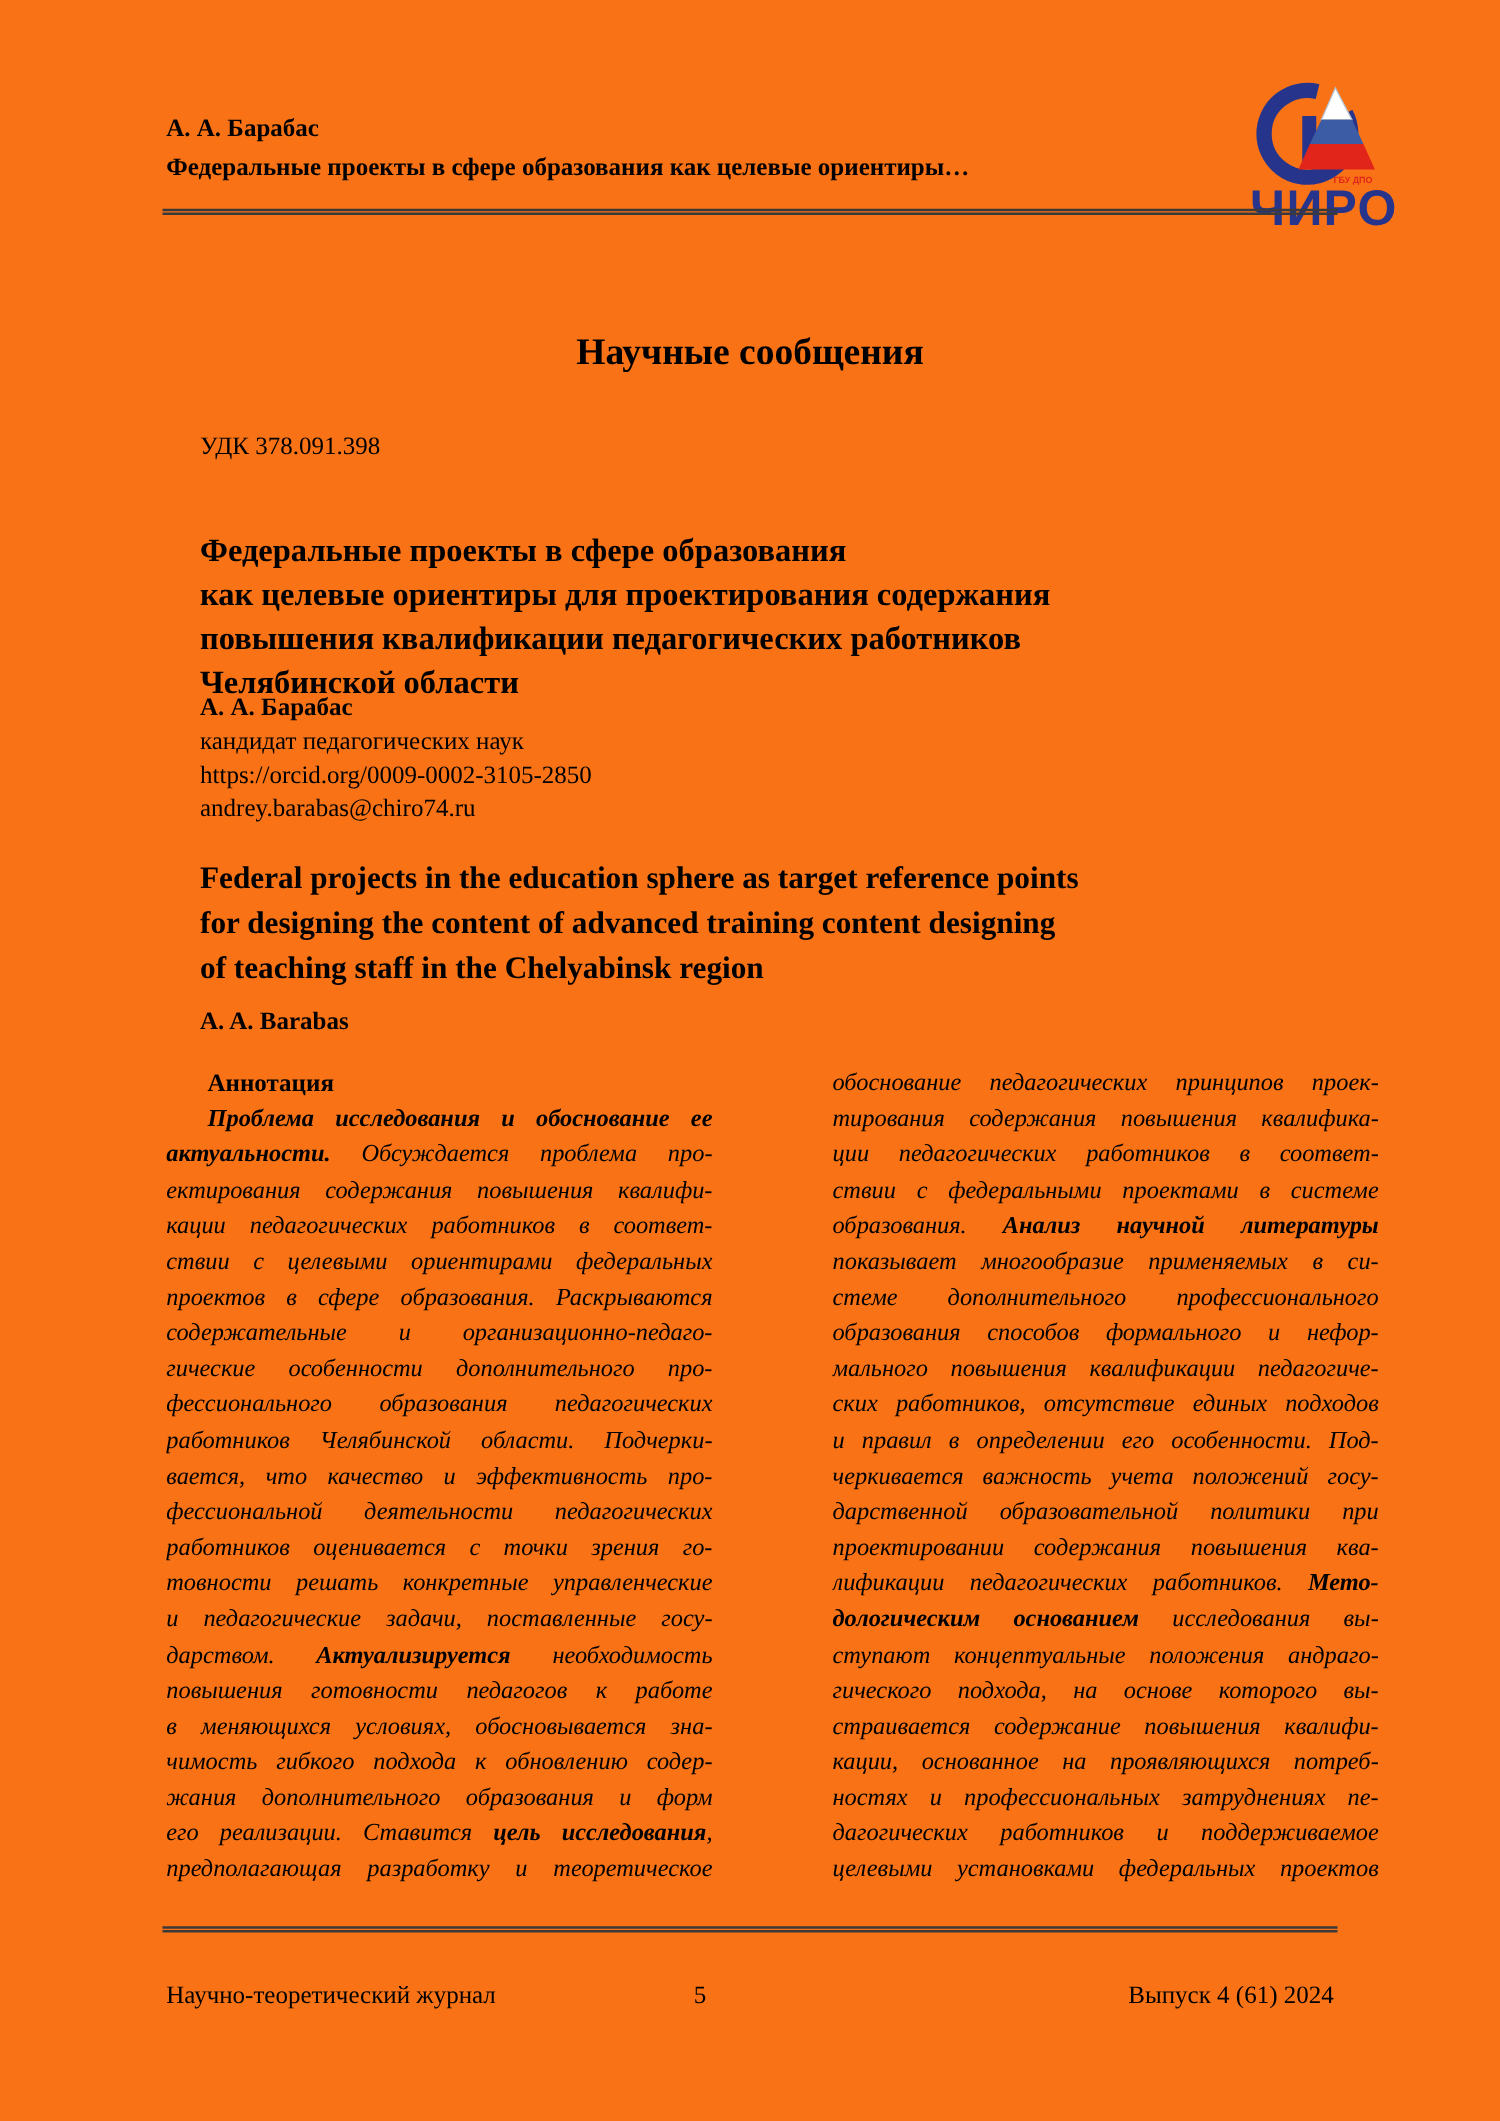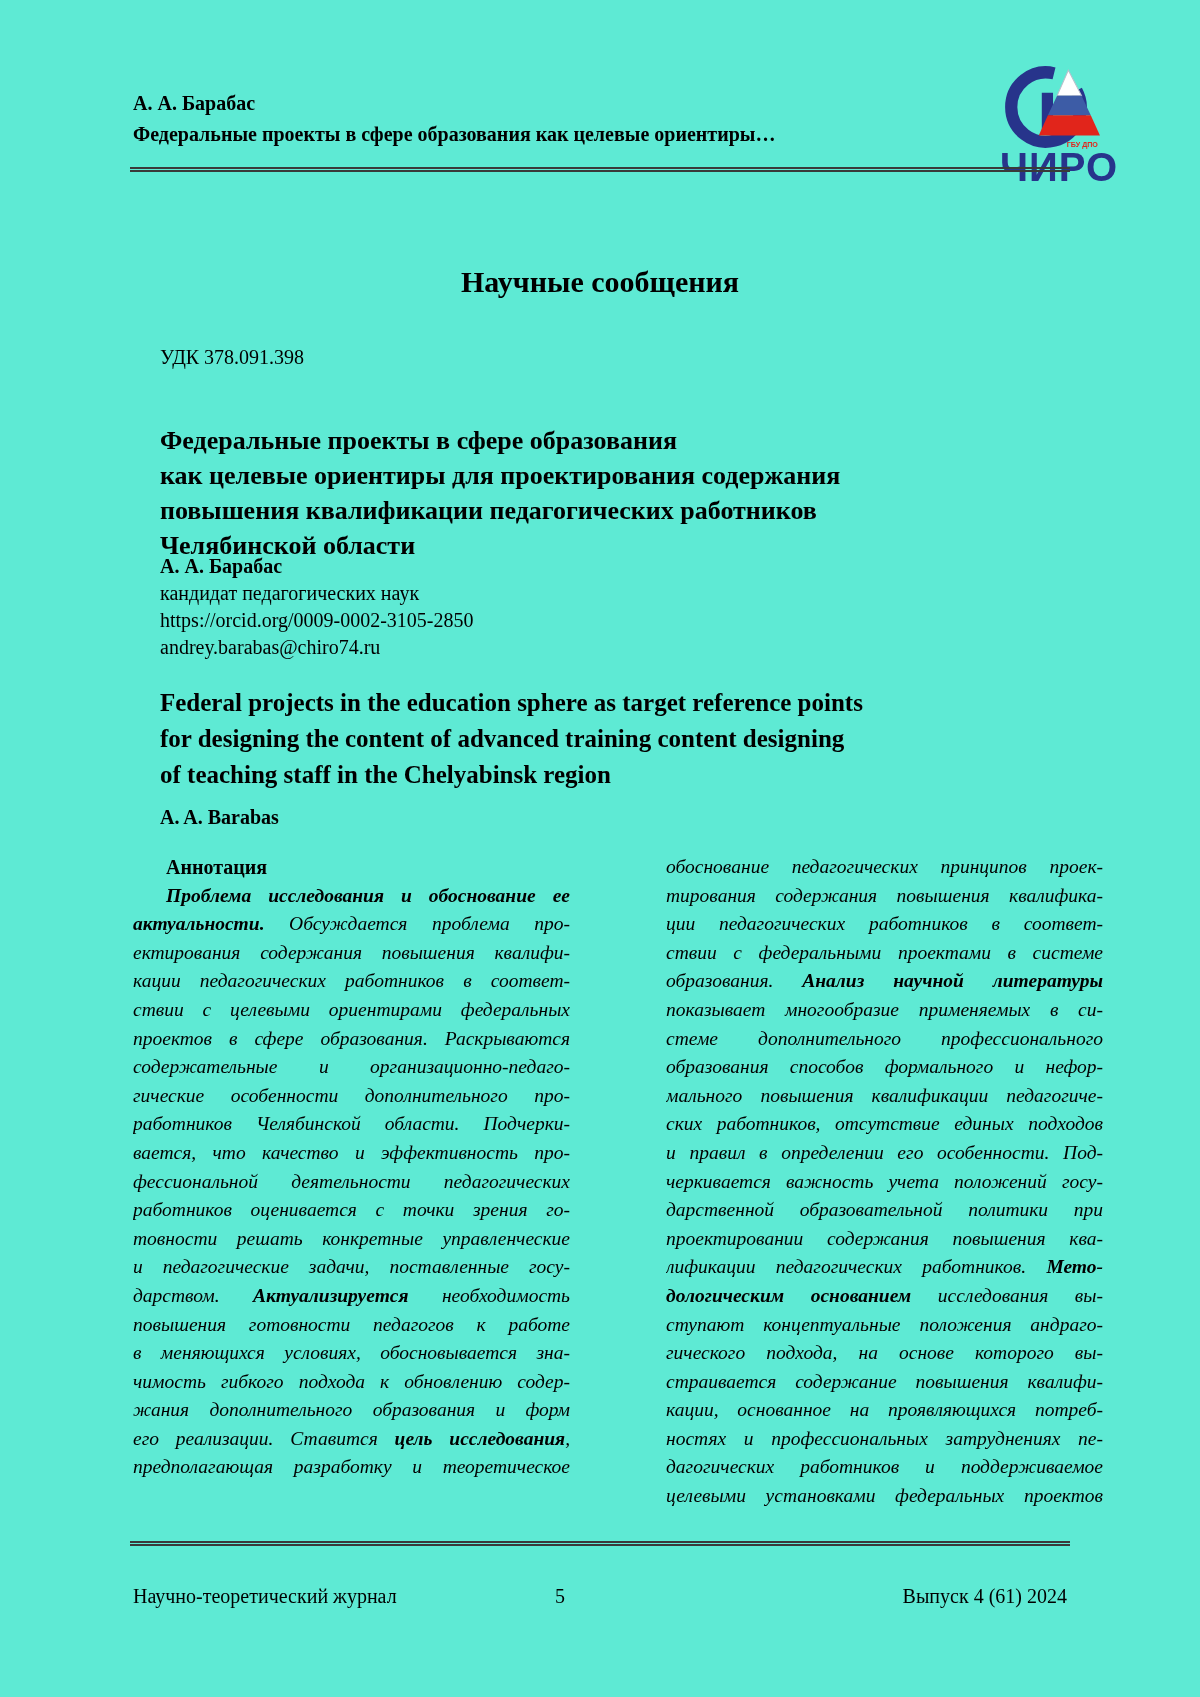--- a/index.html
+++ b/index.html
@@ -1,20 +1,20 @@
 <!DOCTYPE html>
 <html lang="ru"><head>
 <meta charset="utf-8">
 <style>
   html,body{margin:0;padding:0;background:#e9e9e9;}
   .page{
     position:relative;
     width:1200px;height:1697px;
     margin:0 auto;
-    background:#5eead4;
+    background:#f97316;
     font-family:"Liberation Serif", serif;
     color:#000;
     overflow:hidden;
   }
   
   .run-head{position:absolute;left:133px;top:88px;font-weight:bold;font-size:20px;line-height:31px;width:820px;}
   
   .logo{position:absolute;left:1000px;top:60px;width:104px;text-align:right;}
   .logo-svg{display:block;width:102px;height:94px;margin:0 auto;}
   .logo-word{font-family:"Liberation Sans", sans-serif;font-weight:bold;font-size:40px;letter-spacing:1px;color:#27348B;line-height:30px;margin-top:-2px;}
@@ -107,20 +107,21 @@
   <div id="abs-col-left" class="abs-col abs-col-left">
     <div class="abs-line heading">Аннотация</div>
   <div class="abs-line indent"><span class="b">Проблема исследования и обоснование ее</span></div>
       <div class="abs-line"><span class="b">актуальности.</span><span> Обсуждается проблема про-</span></div>
       <div class="abs-line"><span>ектирования содержания повышения квалифи-</span></div>
       <div class="abs-line"><span>кации педагогических работников в соответ-</span></div>
       <div class="abs-line"><span>ствии с целевыми ориентирами федеральных</span></div>
       <div class="abs-line"><span>проектов в сфере образования. Раскрываются</span></div>
       <div class="abs-line"><span>содержательные и организационно-педаго-</span></div>
       <div class="abs-line"><span>гические особенности дополнительного про-</span></div>
+      <div class="abs-line"><span>фессионального образования педагогических</span></div>
       <div class="abs-line"><span>работников Челябинской области. Подчерки-</span></div>
       <div class="abs-line"><span>вается, что качество и эффективность про-</span></div>
       <div class="abs-line"><span>фессиональной деятельности педагогических</span></div>
       <div class="abs-line"><span>работников оценивается с точки зрения го-</span></div>
       <div class="abs-line"><span>товности решать конкретные управленческие</span></div>
       <div class="abs-line"><span>и педагогические задачи, поставленные госу-</span></div>
       <div class="abs-line"><span>дарством. </span><span class="b">Актуализируется</span><span> необходимость</span></div>
       <div class="abs-line"><span>повышения готовности педагогов к работе</span></div>
       <div class="abs-line"><span>в меняющихся условиях, обосновывается зна-</span></div>
       <div class="abs-line"><span>чимость гибкого подхода к обновлению содер-</span></div>

